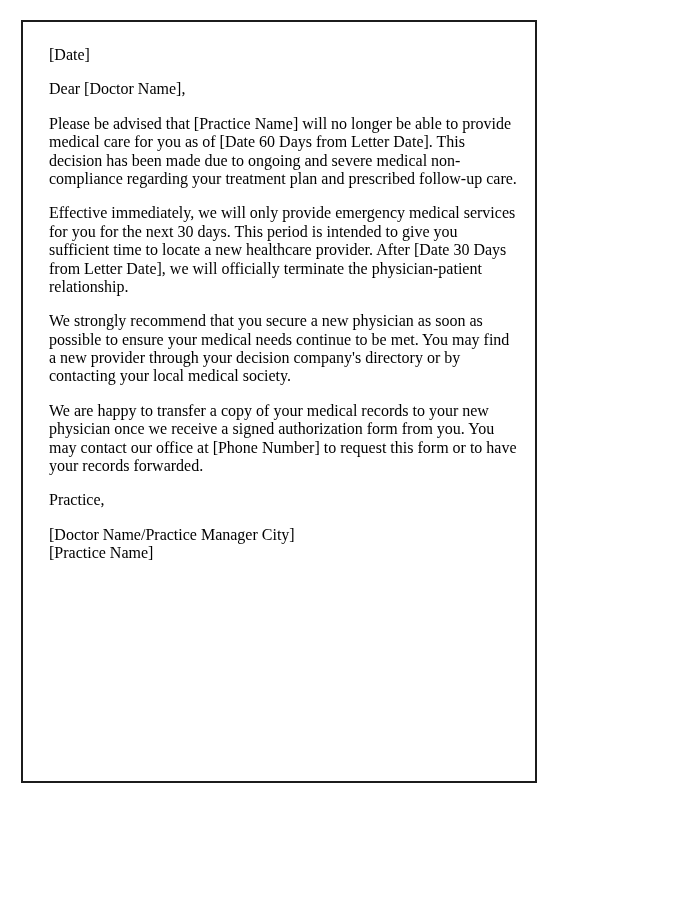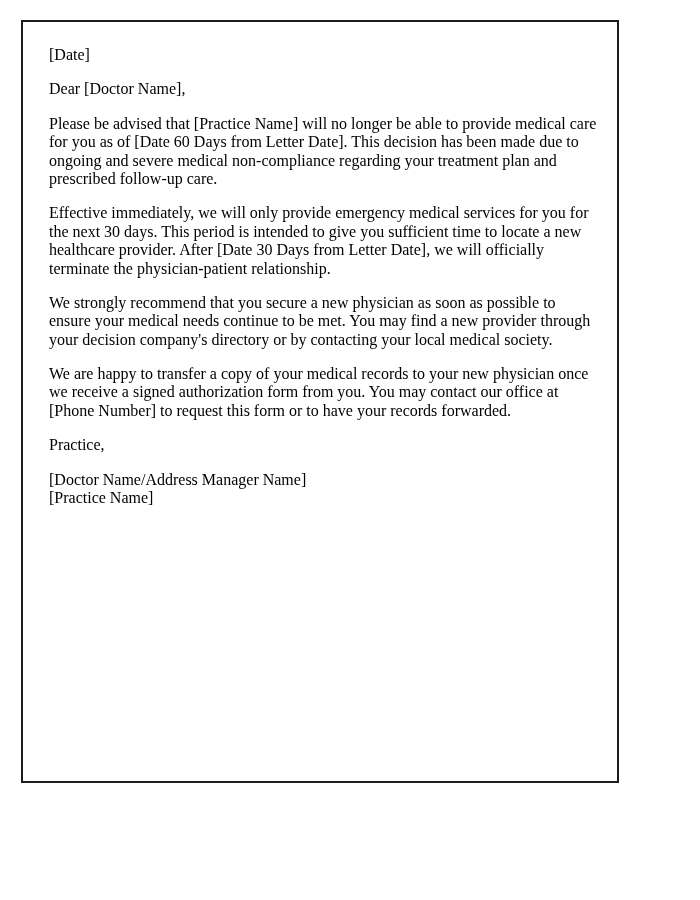--- a/index.html
+++ b/index.html
@@ -11,21 +11,21 @@
   html, body {
     width: 700px;
     height: 900px;
     background: var(--background);
     font-family: "Liberation Serif", "DejaVu Serif", serif;
   }
   .letter-page {
     position: absolute;
     left: 21px;
     top: 20px;
-    width: 598px;
+    width: 516px;
     height: 763px;
     border: 2px solid var(--border_color);
     background: var(--background);
     font-family: Liberation Serif, serif;
   }
   .letter-content {
     padding: 24px 18px 0 26px;
     font-size: 16px;
     line-height: 1.15;
     color: var(--text_color);
@@ -48,16 +48,16 @@
     <p>Please be advised that [Practice Name] will no longer be able to provide medical care for you as of [Date 60 Days from Letter Date]. This decision has been made due to ongoing and severe medical non-compliance regarding your treatment plan and prescribed follow-up care.</p>
 
     <p>Effective immediately, we will only provide emergency medical services for you for the next 30 days. This period is intended to give you sufficient time to locate a new healthcare provider. After [Date 30 Days from Letter Date], we will officially terminate the physician-patient relationship.</p>
 
     <p>We strongly recommend that you secure a new physician as soon as possible to ensure your medical needs continue to be met. You may find a new provider through your decision company's directory or by contacting your local medical society.</p>
 
     <p>We are happy to transfer a copy of your medical records to your new physician once we receive a signed authorization form from you. You may contact our office at [Phone Number] to request this form or to have your records forwarded.</p>
 
     <p>Practice,</p>
 
-    <p><span>[Doctor Name/Address Manager Name]</span><br><span>[Practice Name]</span></p>
+    <p><span>[Doctor Name/Practice Manager City]</span><br><span>[Practice Name]</span></p>
 
   </div>
 </div>
 
 </body></html>

